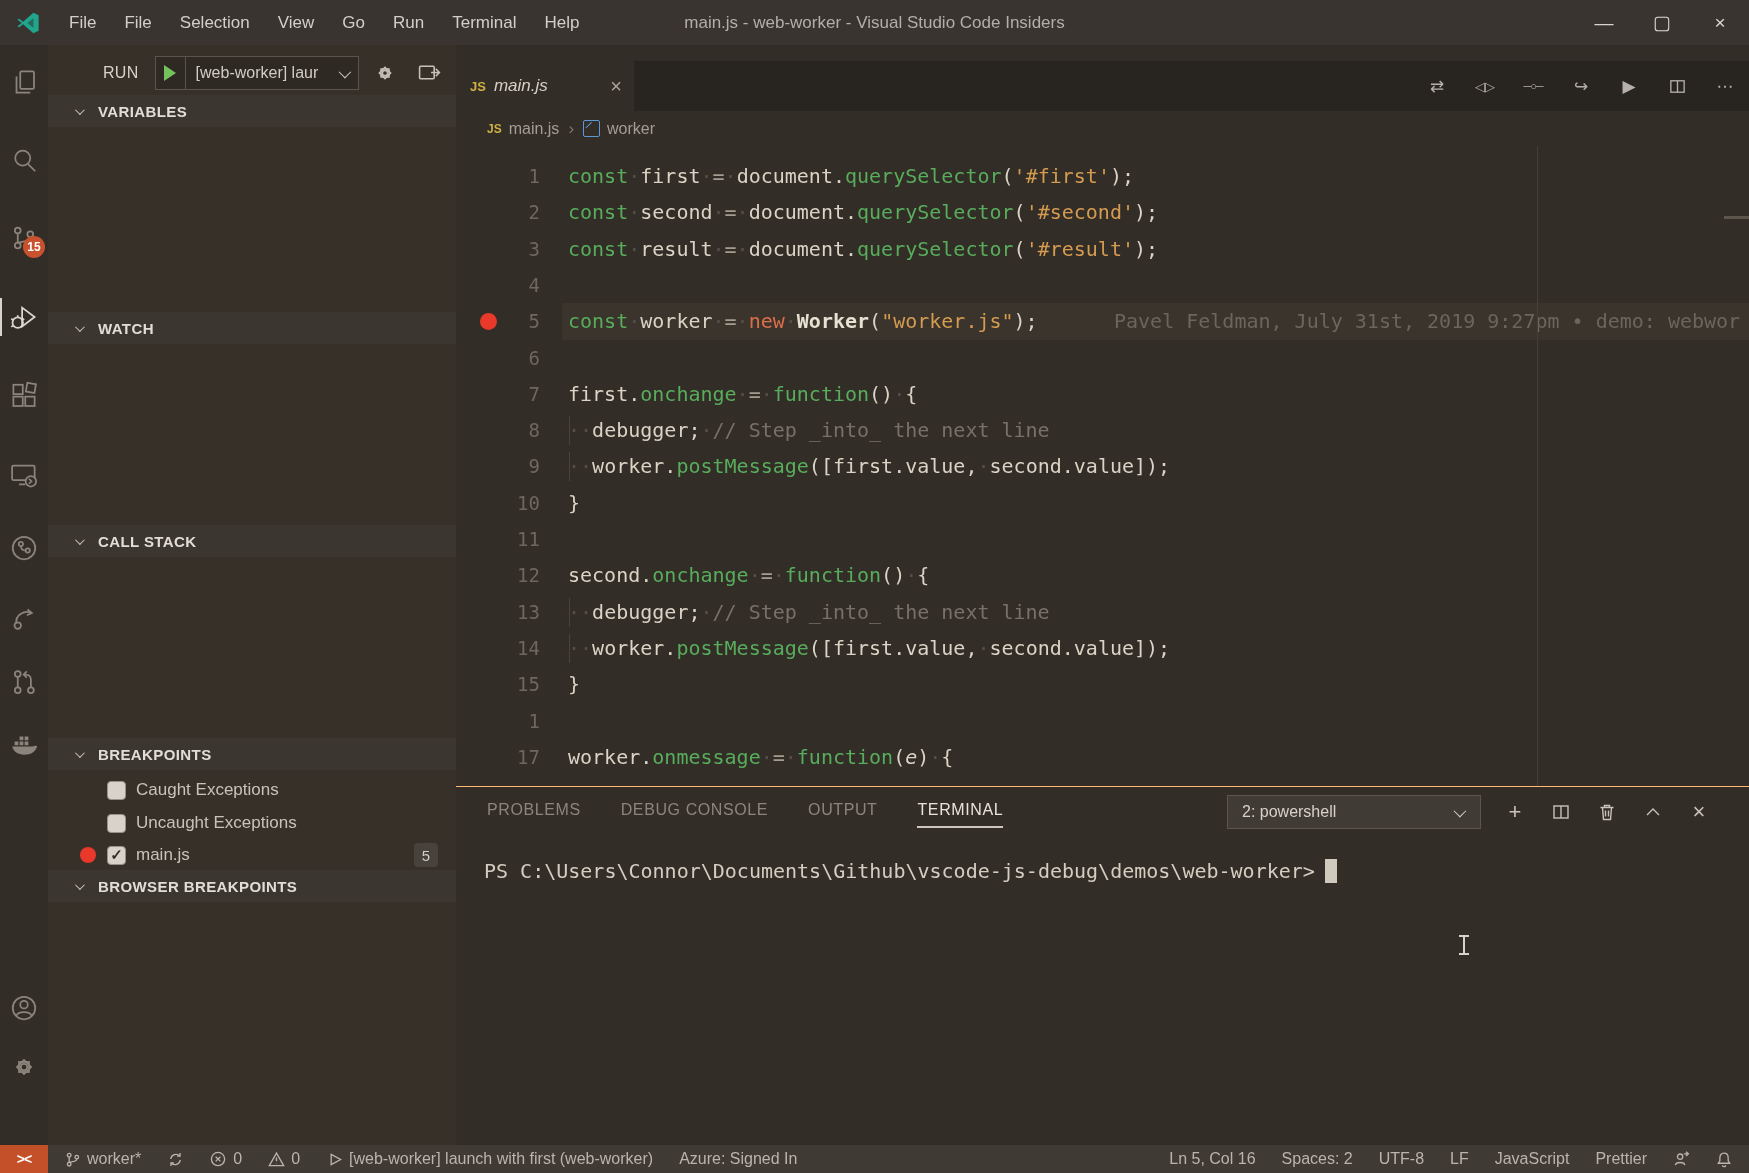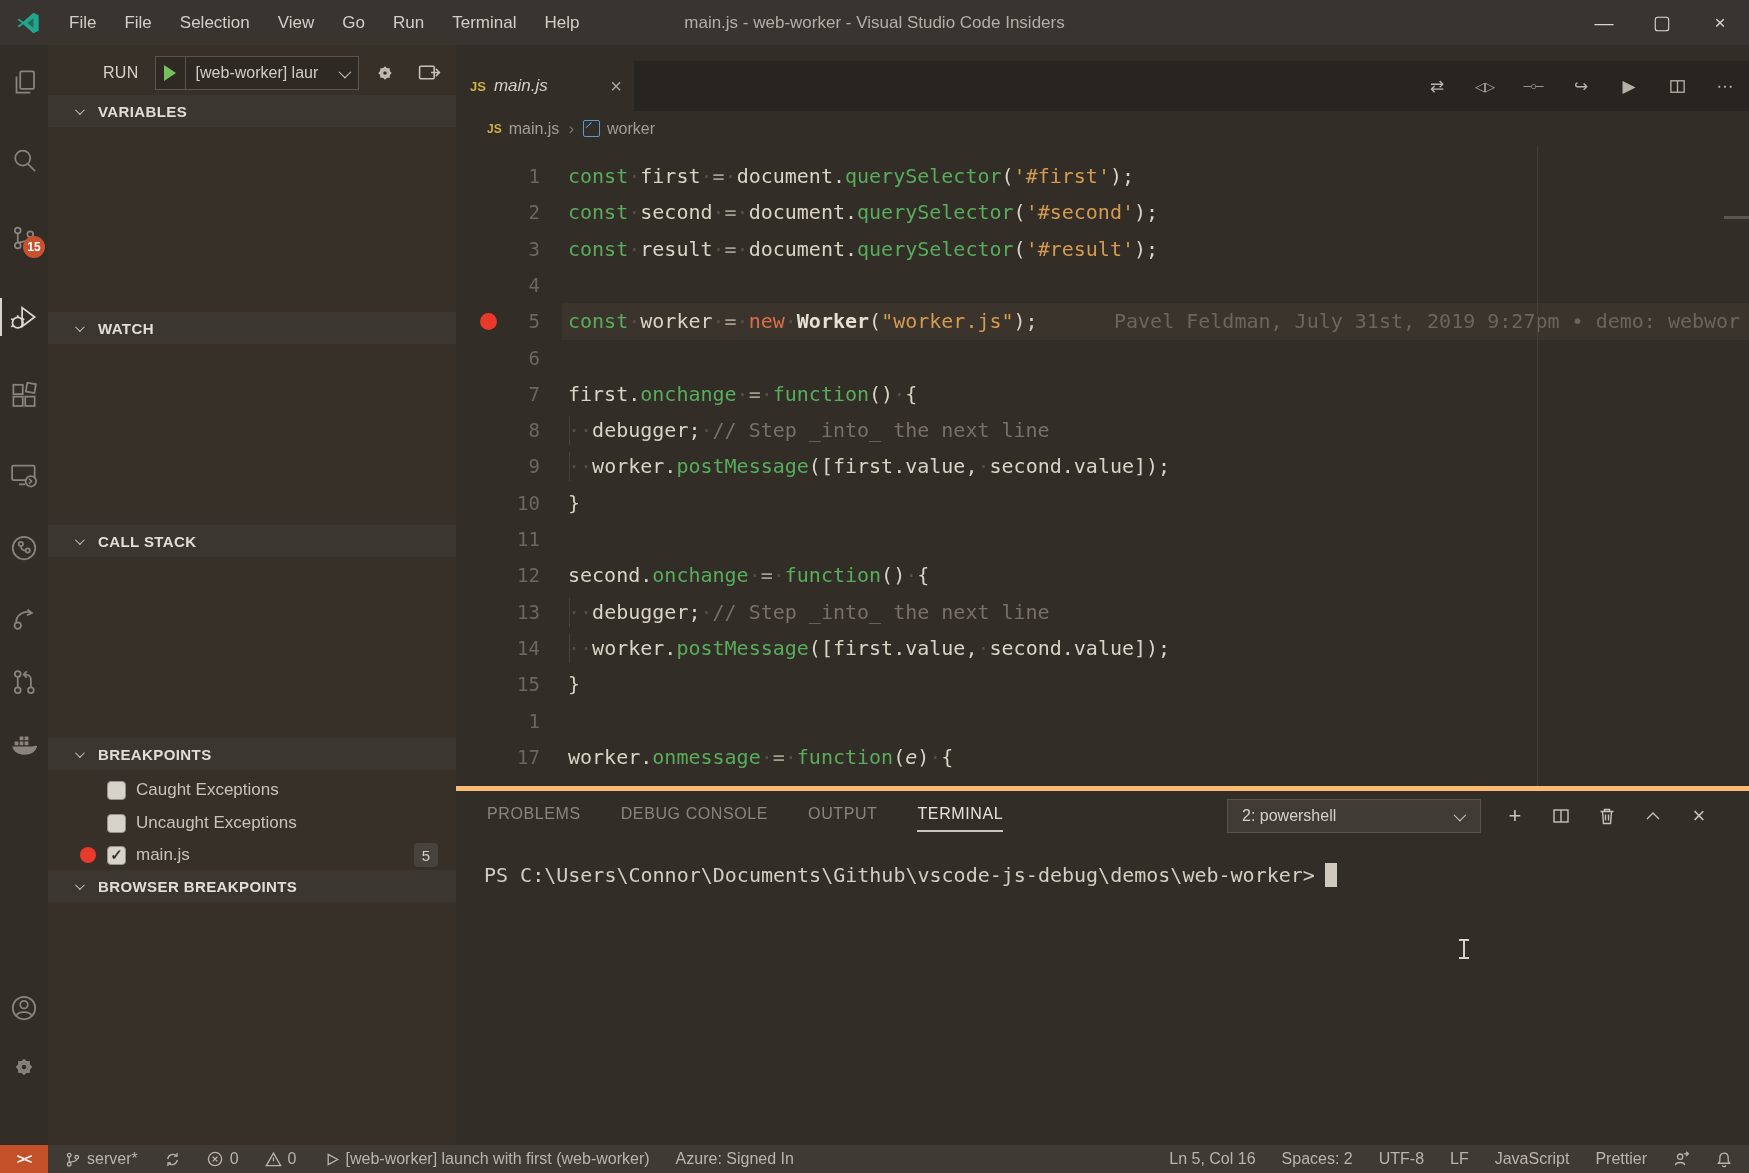--- a/index.html
+++ b/index.html
@@ -76,21 +76,21 @@
   .code-text { position:absolute; left:112px; top:0; height:37px; line-height:37px; white-space:pre; }
   .ind-guide { position:absolute; left:113px; top:4px; bottom:4px; width:1px; background:#49433b; }
   .blame { position:absolute; left:658px; top:0; height:37px; line-height:37px; color:#6c655e; font-size:20px; white-space:pre; }
   .kw,.fn { color:#58ad5c; } .v,.pn { color:#d9d4c5; } .cl { color:#e6e1d2; font-weight:600; }
   .nw { color:#dc6f4b; } .st { color:#d49b51; } .cm { color:#787069; } .op { color:#a49c8e; }
   .ws { color:#554f47; } .pr { color:#d9d4c5; font-style:italic; }
   #editor-vline { position:absolute; left:1081px; top:0; height:640px; width:1px; background:#453f38; }
   #overview-dash { position:absolute; left:1268px; top:70px; width:25px; height:3px; background:#5b554c; }
 
   
-  #panel { position:absolute; left:0; top:725px; width:1293px; height:375px; background:#332d27; border-top:5px solid #fdba74; }
+  #panel { position:absolute; left:0; top:725px; width:1293px; height:375px; background:#332d27; border-top:1px solid #fdba74; }
   #panel-tabs { position:absolute; left:31px; top:0; height:45px; display:flex; gap:40px; align-items:center; }
   .panel-tab { font-size:16px; letter-spacing:.6px; color:#8b857d; height:45px; display:flex; align-items:center; position:relative; }
   .panel-tab.active { color:#e8e3da; }
   .panel-tab.active::after { content:""; position:absolute; left:0; right:0; bottom:4px; height:2px; background:#cbc5bb; }
   #term-select { position:absolute; left:771px; top:8px; width:254px; height:34px; background:#413b35; border:1px solid #5a544c;
     display:flex; align-items:center; padding:0 17px 0 14px; color:#d6d1c9; font-size:16px; }
   #term-select .cvd { margin-left:auto; }
   #panel-actions { position:absolute; left:1036px; top:0; height:50px; display:flex; align-items:center; }
   .pa-btn { width:46px; height:50px; display:flex; align-items:center; justify-content:center; color:#c7c2ba; font-size:22px; }
   .pa-btn svg { stroke:currentColor; fill:none; stroke-width:1.5; width:20px; height:20px; }
@@ -461,21 +461,21 @@
     <div id="status-left">
         <div class="st-item">
           <span style="display: flex;">
             <svg viewBox="0 0 18 18" width="17" height="17" style="stroke:currentColor;fill:none;stroke-width:1.4">
               <circle cx="5.5" cy="4.5" r="1.9"></circle>
               <circle cx="5.5" cy="14" r="1.9"></circle>
               <circle cx="13.5" cy="6.5" r="1.9"></circle>
               <path d="M5.5 6.4v5.7M13.5 8.4c0 3-4.5 2.4-8 3.8"></path>
             </svg>
           </span>
-          <span>server*</span>
+          <span>worker*</span>
         </div>
         <div class="st-item">
           <span style="display: flex;">
             <svg viewBox="0 0 18 18" width="17" height="17" style="stroke:currentColor;fill:none;stroke-width:1.4">
               <path d="M4 8.5a5.5 5.5 0 0 1 9.5-3.2M14 9.5a5.5 5.5 0 0 1-9.5 3.2"></path>
               <path d="M13.8 2.2v3.2h-3.2M4.2 15.8v-3.2h3.2"></path>
             </svg>
           </span>
         </div>
         <div class="st-item">

